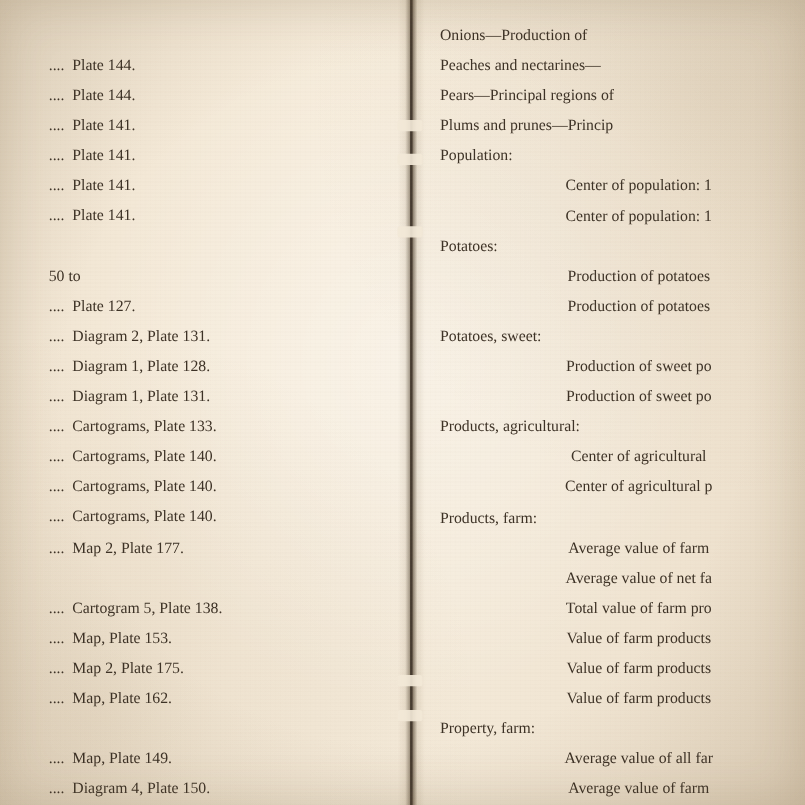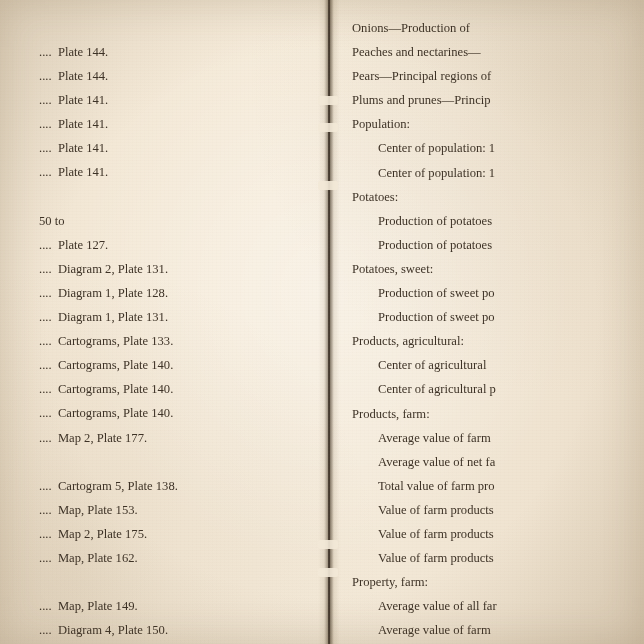--- a/index.html
+++ b/index.html
@@ -104,21 +104,21 @@
     padding-left: 12px;
     box-sizing: border-box;
     top: 16px;
   }
   .line {
     height: 24.1px;
     overflow: hidden;
     white-space: pre;
   }
   .ind0 { padding-left: 0; }
-  .ind1 { padding-left: 26px; }
+  .ind1 { padding-left: 26px; text-align: center; }
 
   
   .grain {
     position: absolute;
     inset: 0;
     pointer-events: none;
     opacity: 0.30;
     background-image:
       repeating-linear-gradient(0deg, rgba(160,135,100,0.06) 0px, rgba(160,135,100,0.06) 1px, rgba(0,0,0,0) 1px, rgba(0,0,0,0) 3px),
       repeating-linear-gradient(90deg, rgba(160,135,100,0.05) 0px, rgba(160,135,100,0.05) 1px, rgba(0,0,0,0) 1px, rgba(0,0,0,0) 4px);

